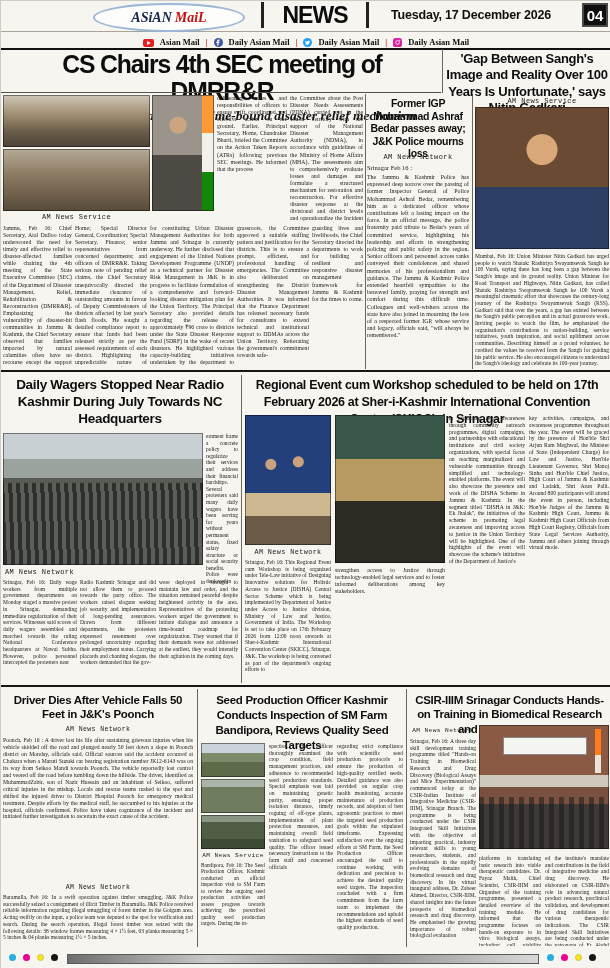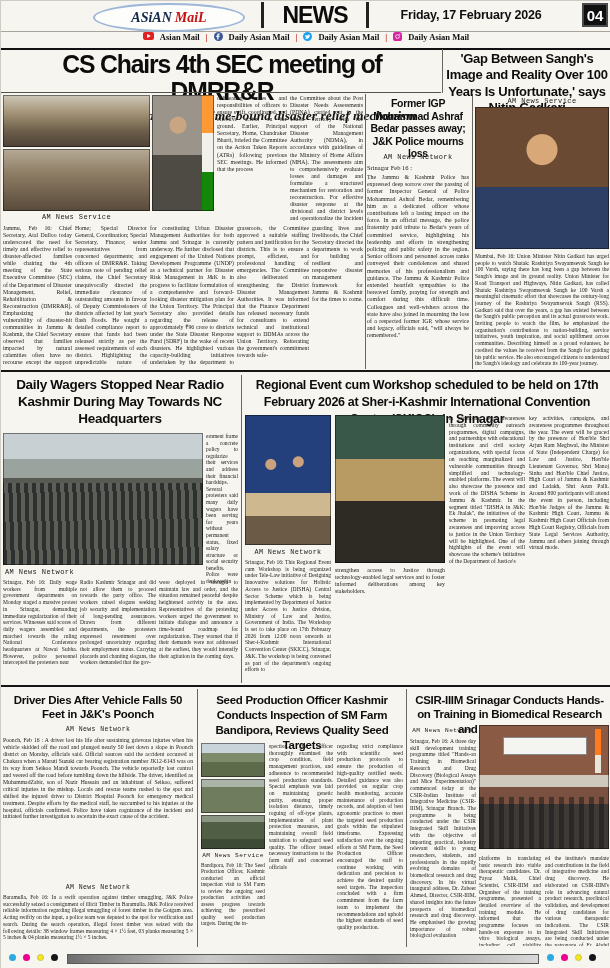--- a/index.html
+++ b/index.html
@@ -50,25 +50,25 @@
 <body>
 
 <div class="page">
 
   <div class="abs" style="top:0;left:0;right:0;height:30px;border-bottom:1px solid #a8a49a;">
     <div class="abs" style="left:260px;top:1px;width:102px;height:26px;font:900 23px 'Liberation Sans',sans-serif;letter-spacing:-1px;color:#0c0c0c;text-align:center;border-left:3px solid #222;border-right:3px solid #222;">NEWS</div>
     <div class="abs mast-logo" style="left:92px;top:2px;width:148px;height:25px;">
       <span class="brand1">ASiAN</span>
       <span class="brand2">MaiL</span>
     </div>
-    <div class="abs" style="left:378px;top:7px;width:184px;text-align:center;font:bold 12.5px 'Liberation Sans',sans-serif;letter-spacing:-0.2px;color:#101010;">Friday, 17 February 2026</div>
+    <div class="abs" style="left:378px;top:7px;width:184px;text-align:center;font:bold 12.5px 'Liberation Sans',sans-serif;letter-spacing:-0.2px;color:#101010;">Tuesday, 17 December 2026</div>
     <div class="abs" style="right:3px;top:2px;width:26px;height:24px;background:#101010;color:#fff;font:800 15px 'Liberation Sans',sans-serif;display:flex;align-items:center;justify-content:center;border:2px solid #4a4a4a;box-sizing:border-box;">04</div>
   </div>
 
-  <div class="abs" style="top:31px;left:0;right:0;height:15px;display:flex;align-items:flex-start;justify-content:center;gap:6px;font:bold 8.5px 'Liberation Serif',serif;color:#111;">
+  <div class="abs" style="top:31px;left:0;right:0;height:15px;display:flex;align-items:flex-end;justify-content:center;gap:6px;font:bold 8.5px 'Liberation Serif',serif;color:#111;">
     <span style="display:inline-flex;">
       <svg width="11" height="8" viewBox="0 0 24 17">
           <rect width="24" height="17" rx="4" fill="#e02020"></rect>
           <path d="M9 4l8 4.5L9 13z" fill="#fff"></path>
         </svg>
     </span>
     <span>Asian Mail</span>
     <span class="sep">|</span>
     <span style="display:inline-flex;">
       <svg width="9" height="9" viewBox="0 0 24 24">
@@ -127,21 +127,21 @@
   <div class="vr" style="left:471px;top:93px;height:275px;"></div>
   <div class="vr" style="left:441px;top:48px;height:44px;"></div>
 
   <div class="abs head" style="left:444px;top:50px;width:164px;font-size:13px;line-height:1.25;">'Gap Between Sangh's Image and Reality Over 100 Years Is Unfortunate,' says Nitin Gadkari</div>
   <div class="abs byline" style="left:474px;top:96px;width:134px;font-size:7px;">AM News Service</div>
   <div class="ph ph-gadkari" style="left:474px;top:106px;width:134px;height:142px;"></div>
   <div class="abs body-txt" style="left:474px;top:252px;width:134px;height:114px;font-size:5.5px;">Mumbai, Feb 16: Union Minister Nitin Gadkari has urged people to watch Shatak: Rashtriya Swayamsevak Sangh ke 100 Varsh, saying there has long been a gap between the Sangh's image and its ground reality. Union Minister for Road Transport and Highways, Nitin Gadkari, has called Shatak: Rashtriya Swayamsevak Sangh ke 100 Varsh a meaningful cinematic effort that showcases the century-long journey of the Rashtriya Swayamsevak Sangh (RSS). Gadkari said that over the years, a gap has existed between the Sangh's public perception and its actual grassroots work. Inviting people to watch the film, he emphasized the organisation's contributions to nation-building, service initiatives, youth inspiration, and social upliftment across communities. Describing himself as a proud volunteer, he credited the values he received from the Sangh for guiding his public service. He also encouraged citizens to understand the Sangh's ideology and celebrate its 100-year journey.</div>
 
   <div class="abs" style="top:369px;left:0;right:0;height:2px;background:#161616;"></div>
 
-  <div class="abs head" style="left:2px;top:376px;width:234px;font-size:13.5px;line-height:1.25;">Daily Wagers Stopped Near Radio Kashmir During May Towards NC Headquarters</div>
+  <div class="abs head" style="left:2px;top:376px;width:234px;font-size:13.5px;line-height:1.25;">Daily Wagers Stopped Near Radio Kashmir During July Towards NC Headquarters</div>
   <div class="ph ph-protest" style="left:2px;top:432px;width:200px;height:132px;"></div>
   <div class="abs body-txt" style="left:205px;top:432px;width:32px;height:150px;font-size:5.4px;">ernment frame a concrete policy to regularize their services and address their financial hardships. Several protesters said many daily wagers have been serving for years without permanent status, fixed salary structure or social security benefits. Police were deployed in</div>
   <div class="abs byline" style="left:4px;top:567px;width:110px;font-size:7px;text-align:left;">AM News Network</div>
   <div class="abs body-txt" style="left:2px;top:578px;width:74px;height:104px;font-size:5.5px;">Srinagar, Feb 16: Daily wage workers from multiple government departments on Monday staged a massive protest in Srinagar, demanding immediate regularization of their services. Witnesses said scores of daily wagers assembled and marched towards the ruling National Conference headquarters at Nawai Subha. However, police personnel intercepted the protesters near</div>
   <div class="abs body-txt" style="left:79px;top:578px;width:76px;height:104px;font-size:5.5px;">Radio Kashmir Srinagar and did not allow them to proceed towards the party office. The workers raised slogans seeking job security and implementation of long-pending assurances. Drawn from different departments, the protesters expressed resentment over prolonged uncertainty regarding their employment status. Carrying placards and chanting slogans, the workers demanded that the gov-</div>
   <div class="abs body-txt" style="left:158px;top:578px;width:79px;height:104px;font-size:5.5px;">were deployed in strength to maintain law and order, and the situation remained peaceful despite heightened activity in the area. Representatives of the protesting workers urged the government to initiate dialogue and announce a time-bound roadmap for regularization. They warned that if their demands were not addressed at the earliest, they would intensify their agitation in the coming days.</div>
 
   <div class="vr" style="left:240px;top:374px;height:308px;"></div>
 
   <div class="abs head" style="left:244px;top:376px;width:364px;font-size:12.5px;line-height:1.35;">Regional Event cum Workshop scheduled to be held on 17th February 2026 at Sher-i-Kashmir International Convention Center (SKICC), in Srinagar</div>

